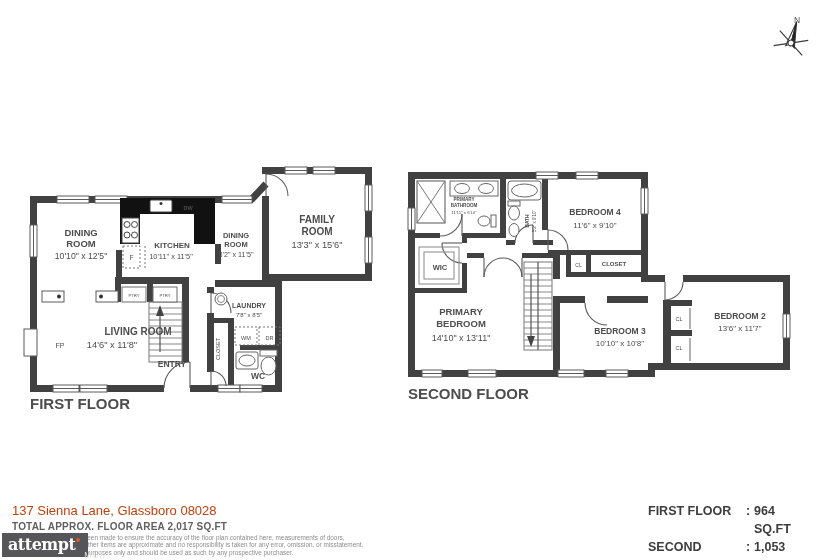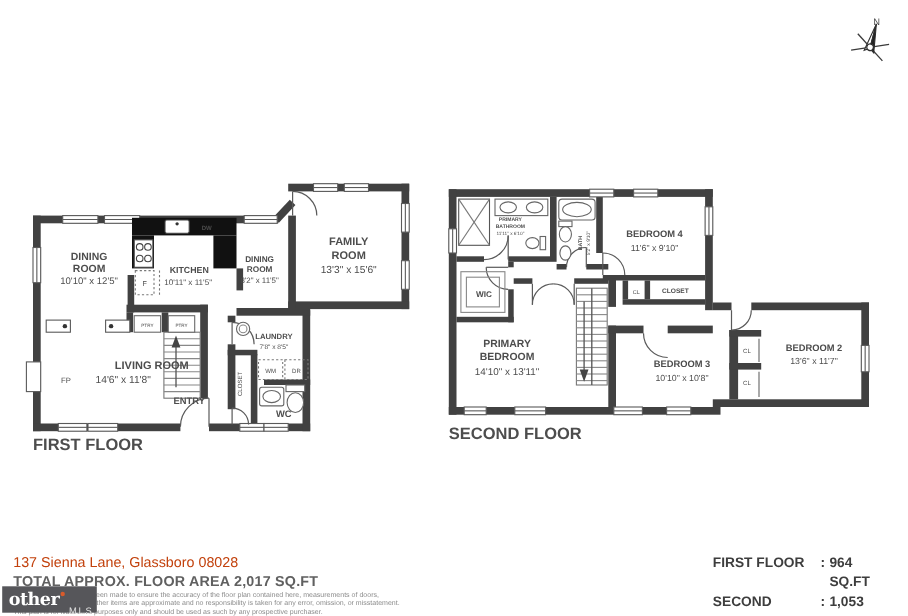--- a/index.html
+++ b/index.html
@@ -1,21 +1,21 @@
 <!DOCTYPE html>
 <html><head>
 <meta charset="utf-8">
 <style>
   html,body{margin:0;padding:0;background:#fff;}
   .page{position:relative;width:825px;height:560px;background:#ffffff;font-family:"Liberation Sans",sans-serif;overflow:hidden;}
   .plan-svg{position:absolute;left:0;top:0;}
   svg text{font-family:"Liberation Sans",sans-serif;fill:#4d4d4d;}
   .footer-left{position:absolute;left:12px;top:503px;width:400px;}
   .address{font-size:13px;color:#c2410c;}
-  .area-note{font-size:13px;font-weight:bold;color:#606060;margin-top:3px;letter-spacing:.2px;}
+  .area-note{font-size:10px;font-weight:bold;color:#606060;margin-top:3px;letter-spacing:.2px;}
   .disclaimer{font-size:6.4px;color:#8d8d8d;line-height:7.4px;margin-top:2px;}
   .logo{position:absolute;left:2px;top:533px;width:86px;height:24px;background:#56565a;display:flex;align-items:center;padding:0 6px;box-sizing:border-box;}
   .logo-brand{font-family:"DejaVu Serif",serif;font-weight:bold;font-size:16px;color:#ffffff;line-height:1;letter-spacing:-0.5px;}
   .logo-dot{width:4px;height:4px;background:#d95b2b;border-radius:50%;margin:-11px 0 0 1px;flex:0 0 auto;}
   .logo-suffix{font-size:8.5px;color:#e2e2e2;letter-spacing:1.5px;margin-left:4px;margin-top:20px;}
   .areas{position:absolute;left:648px;top:502px;width:158px;font-size:12.5px;font-weight:bold;color:#3d3d3d;}
   .area-row{display:flex;line-height:18px;}
   .area-label{width:94px;}
   .area-colon{width:12px;text-align:center;}
   .area-value{flex:1;text-align:left;}
@@ -397,21 +397,21 @@
     <div class="address">137 Sienna Lane, Glassboro 08028</div>
     <div class="area-note">TOTAL APPROX. FLOOR AREA 2,017 SQ.FT</div>
     <div class="disclaimer">
       <div>Whilst every attempt has been made to ensure the accuracy of the floor plan contained here, measurements of doors,</div>
       <div>windows, rooms and any other items are approximate and no responsibility is taken for any error, omission, or misstatement.</div>
       <div>This plan is for illustrative purposes only and should be used as such by any prospective purchaser.</div>
     </div>
   </div>
 
   <div class="logo">
-    <span class="logo-brand">other</span>
+    <span class="logo-brand">attempt</span>
     <span class="logo-dot"></span>
     <span class="logo-suffix">MLS</span>
   </div>
 
   <div class="areas">
     <div class="area-row">
       <span class="area-label">FIRST FLOOR</span>
       <span class="area-colon">:</span>
       <span class="area-value">964 SQ.FT</span>
     </div>

